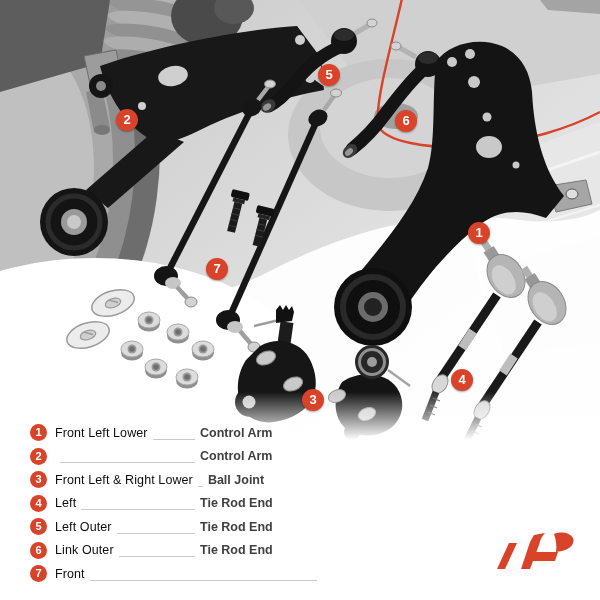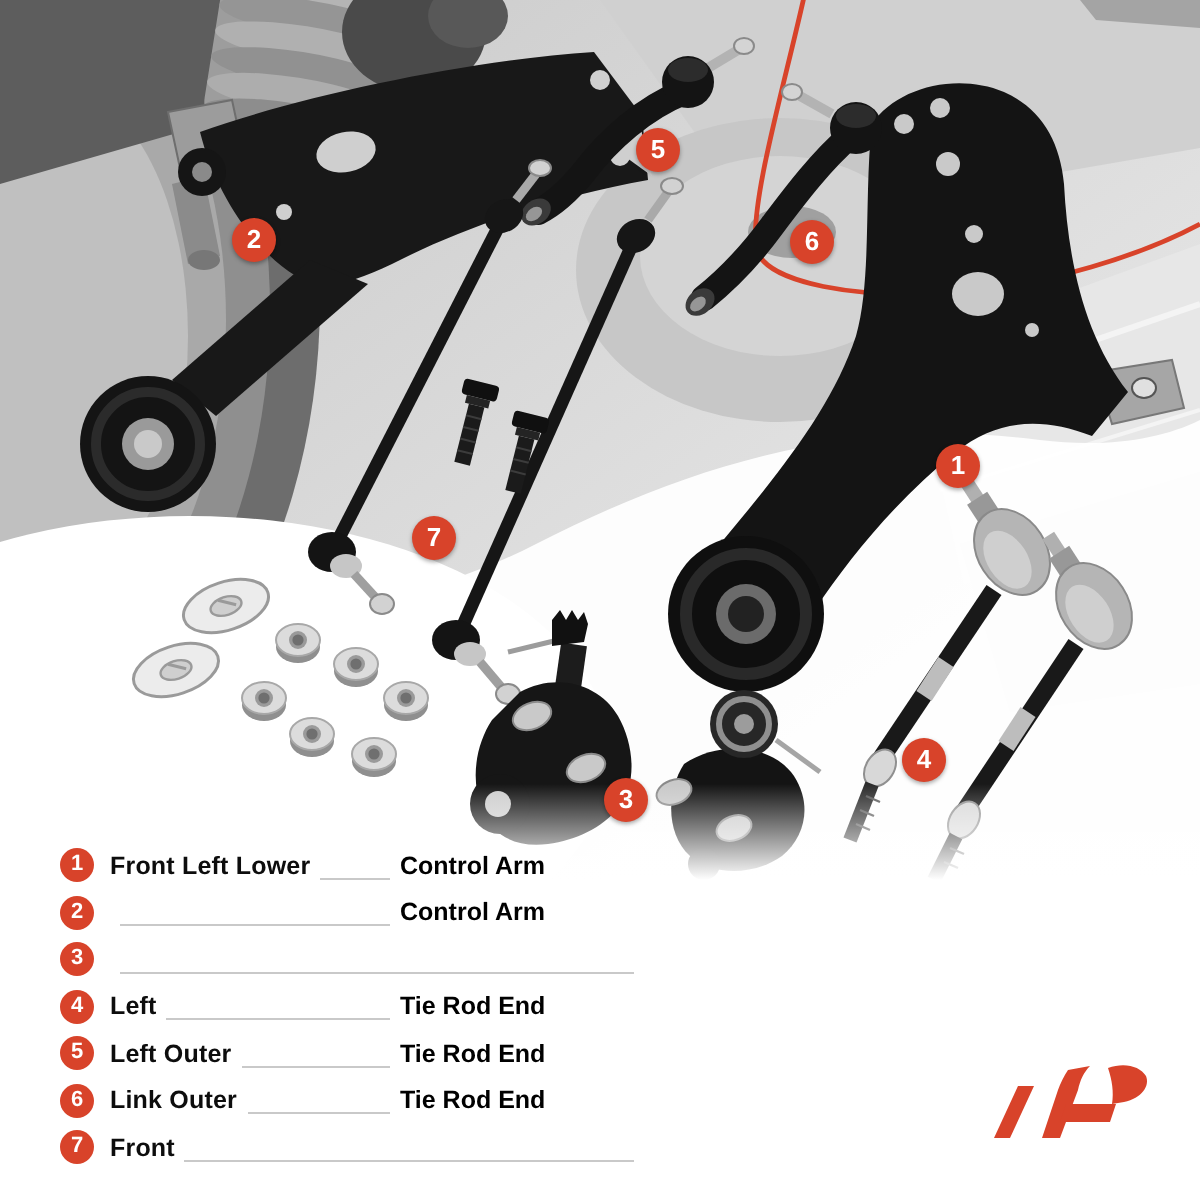--- a/index.html
+++ b/index.html
@@ -10,25 +10,25 @@
   .marker{position:absolute;width:22px;height:22px;border-radius:50%;
     background:#d8432a;color:#ffffff;font-weight:bold;font-size:13px;
     line-height:22px;text-align:center;
     box-shadow:0 1px 2px rgba(0,0,0,0.35);z-index:5;}
   
   #legend{position:absolute;left:30px;top:421px;width:292px;z-index:6;}
   .legend-row{display:flex;align-items:center;height:23.5px;}
   .legend-num{flex:0 0 17px;width:17px;height:17px;border-radius:50%;
     background:#d8432a;color:#fff;font-weight:bold;font-size:11px;
     line-height:17px;text-align:center;margin-right:8px;}
-  .legend-label{font-weight:bold;font-size:12.5px;color:#0d0d0d;
+  .legend-label{font-weight:normal;font-size:12.5px;color:#0d0d0d;
     white-space:nowrap;letter-spacing:0.1px;}
   .legend-leader{flex:1 1 auto;min-width:5px;border-bottom:1.5px solid #c9c9c9;
     margin:0 5px;align-self:flex-end;transform:translateY(-5px);}
-  .legend-part{flex:0 0 122px;font-weight:bold;font-size:12.5px;color:#000000;
+  .legend-part{flex:0 0 122px;font-weight:bold;font-size:12.5px;color:#404040;
     white-space:nowrap;}
   #brand-logo{position:absolute;left:486px;top:531px;z-index:6;}
 </style>
 </head>
 <body>
 
 <div id="stage">
 
   <svg id="photo-svg" width="600" height="440" viewBox="0 0 600 440">
     <defs>
@@ -297,21 +297,23 @@
       <span class="legend-leader"></span>
       <span class="legend-part">Control Arm</span>
     </div>
     <div class="legend-row">
       <span class="legend-num">2</span>
       <span class="legend-leader"></span>
       <span class="legend-part">Control Arm</span>
     </div>
     <div class="legend-row">
       <span class="legend-num">3</span>
-      <span class="legend-leader"></span>
+      <span class="legend-label">Front Left &amp; Right Lower</span>
+      <span class="legend-leader"></span>
+      <span class="legend-part">Ball Joint</span>
     </div>
     <div class="legend-row">
       <span class="legend-num">4</span>
       <span class="legend-label">Left</span>
       <span class="legend-leader"></span>
       <span class="legend-part">Tie Rod End</span>
     </div>
     <div class="legend-row">
       <span class="legend-num">5</span>
       <span class="legend-label">Left Outer</span>

